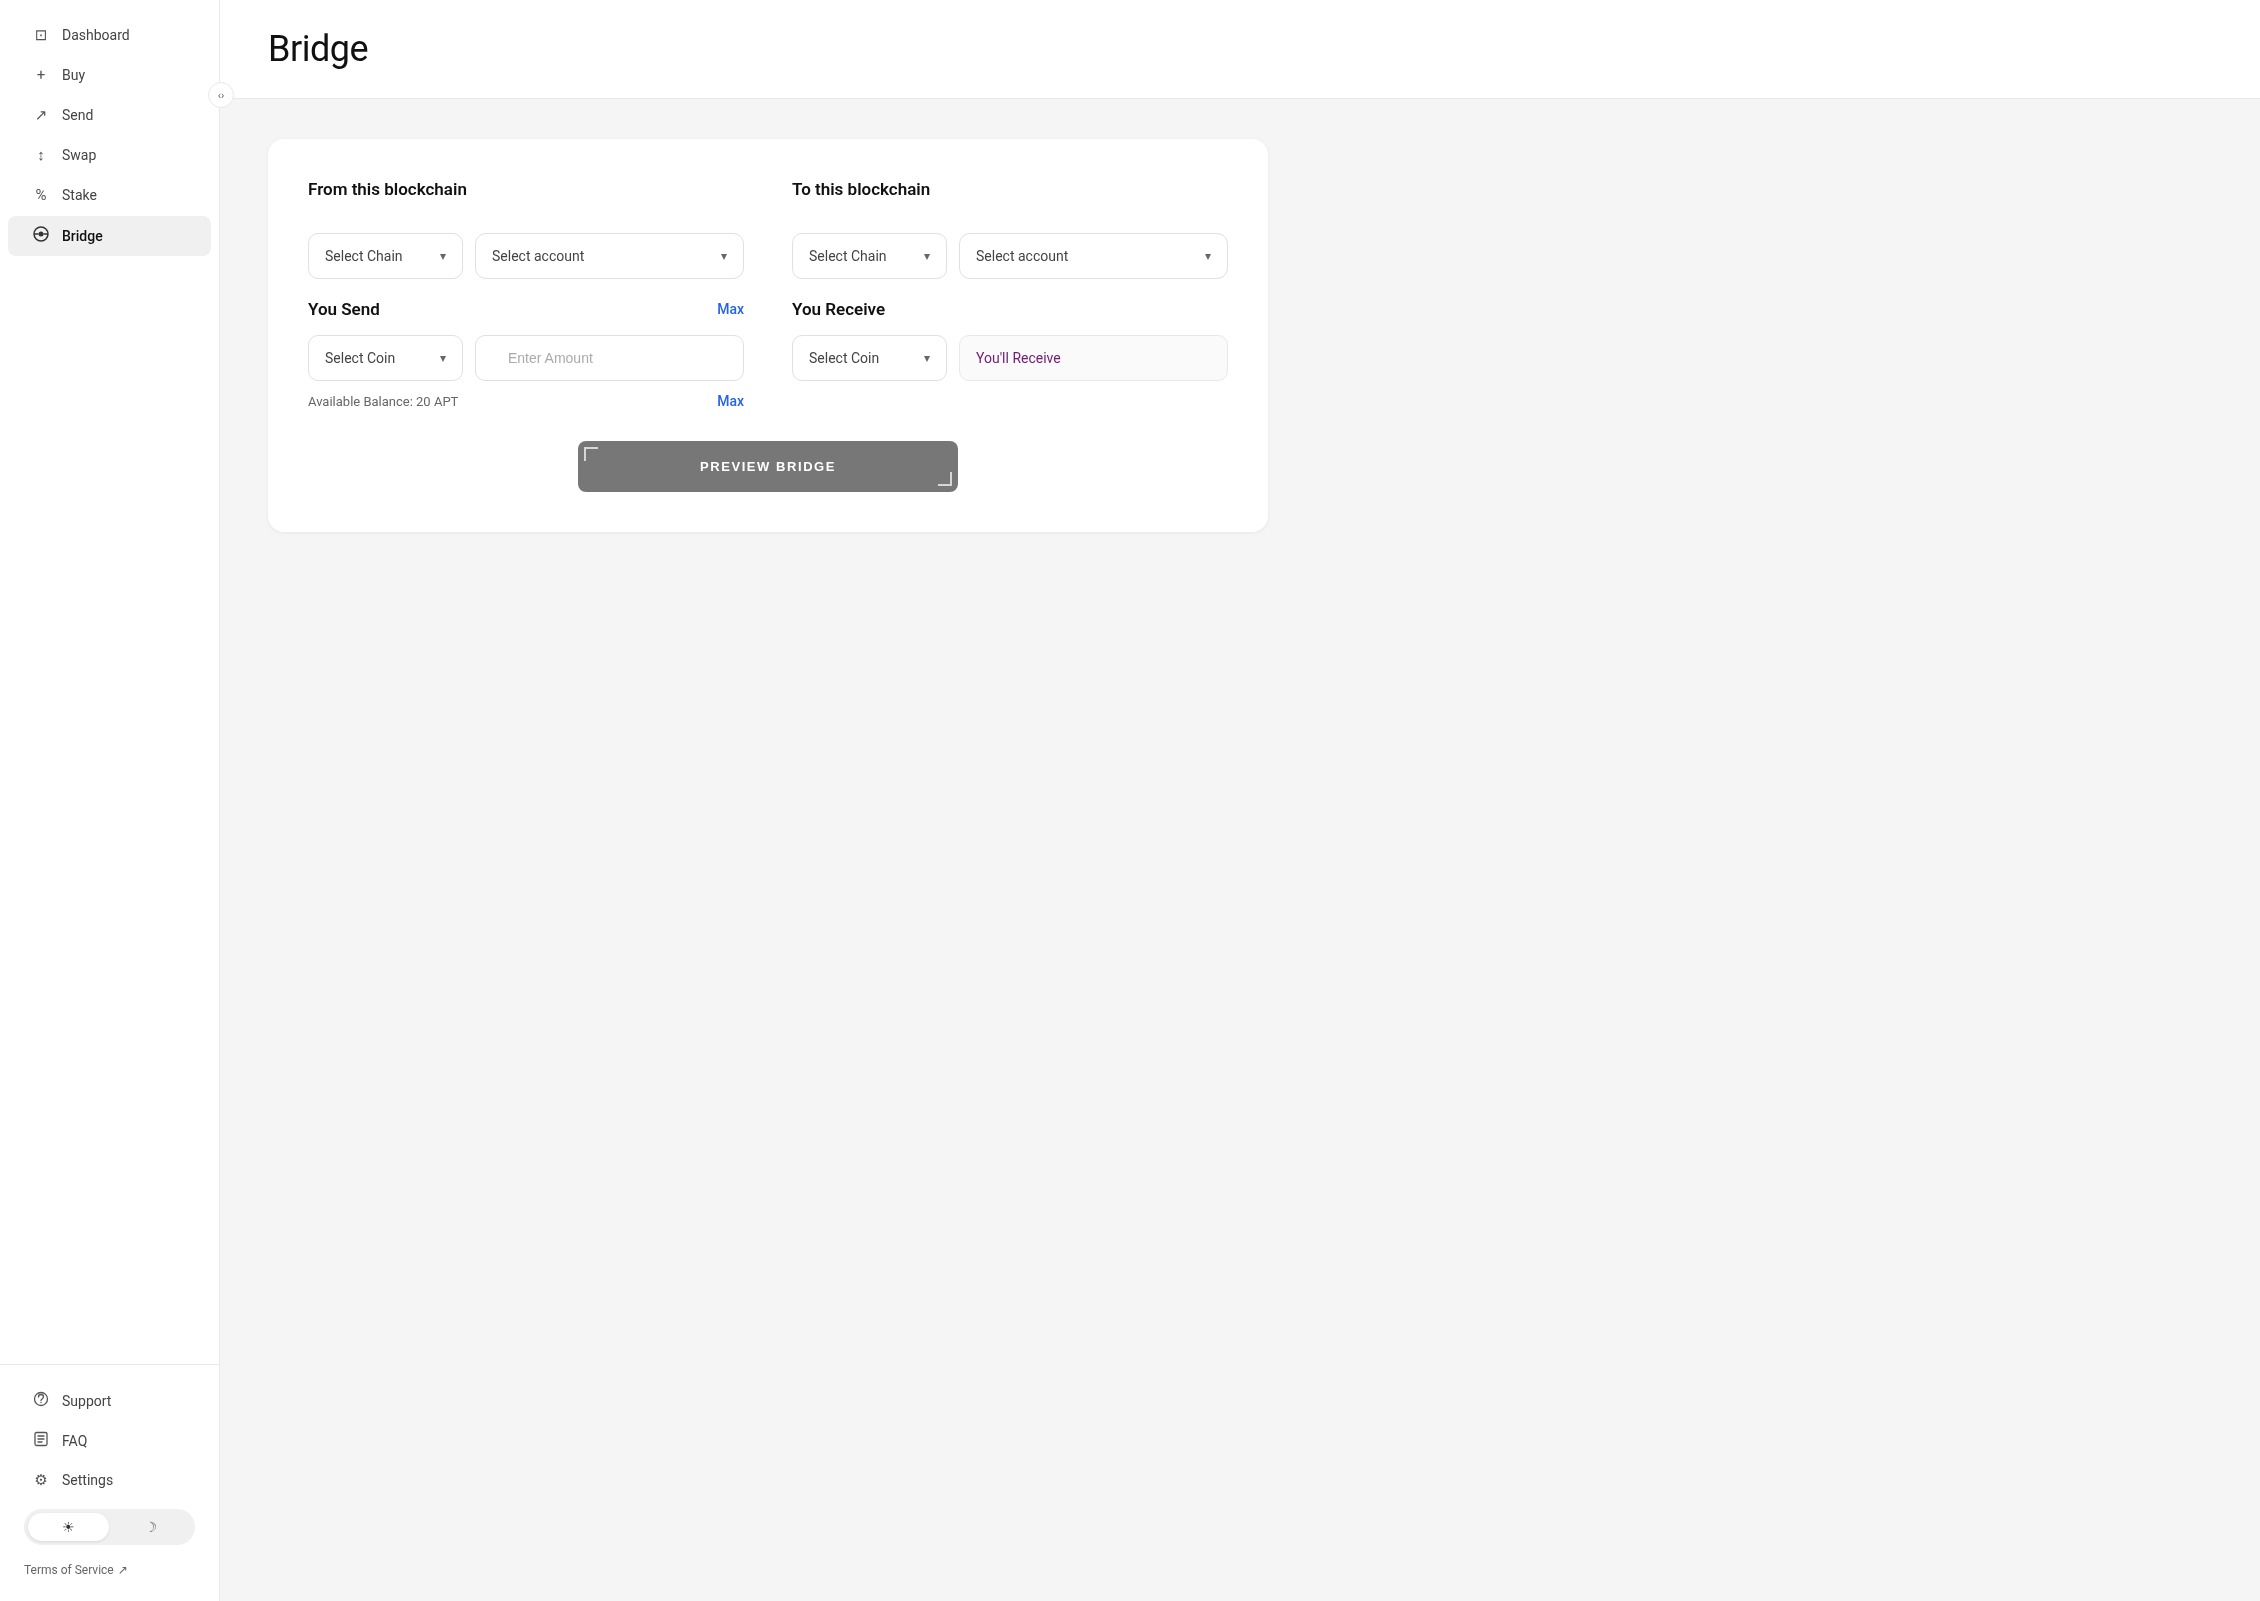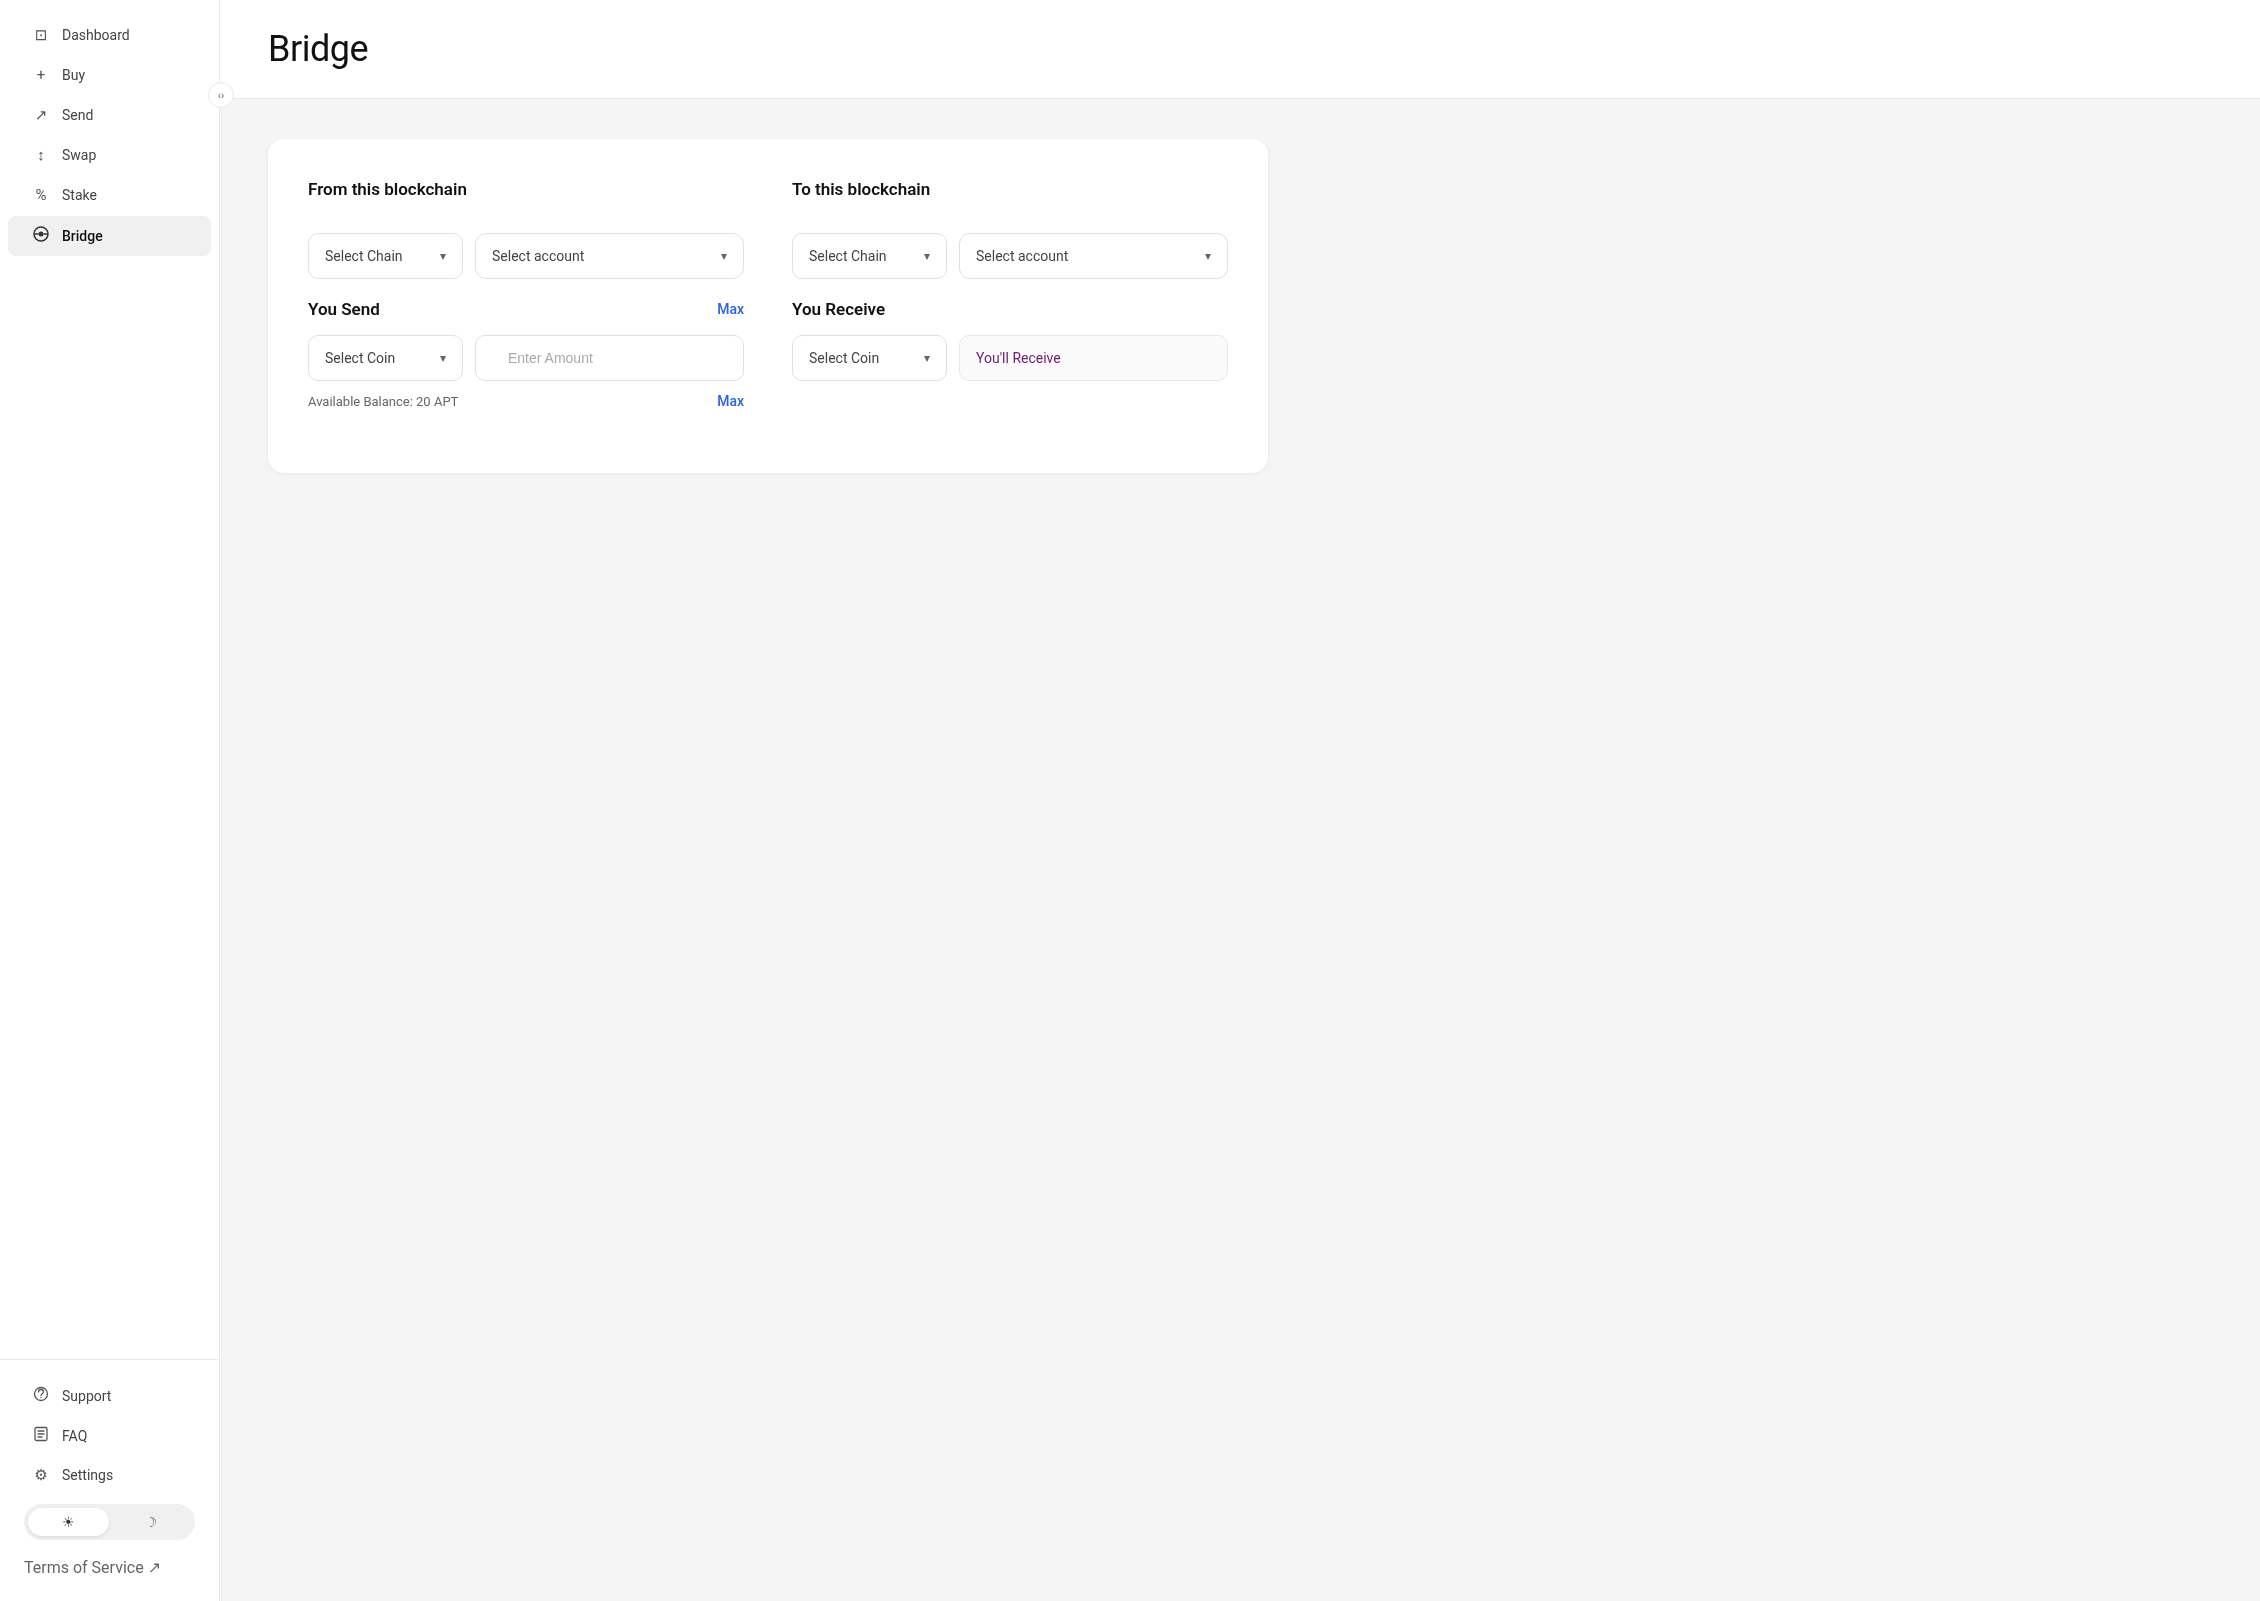--- a/index.html
+++ b/index.html
@@ -149,21 +149,21 @@
       background: #fff;
       box-shadow: 0 1px 3px rgba(0,0,0,0.1);
       color: #333;
     }
 
     .terms-link {
       display: flex;
       align-items: center;
       gap: 4px;
       padding: 8px 24px;
-      font-size: 16px;
+      font-size: 12px;
       color: #666;
       cursor: pointer;
       text-decoration: none;
     }
 
     
     .main {
       flex: 1;
       display: flex;
       flex-direction: column;
@@ -499,16 +499,19 @@
                 <span class="chevron">▾</span>
               </div>
               <div class="receive-display">
                 <span>You'll Receive</span>
               </div>
             </div>
           </div>
         </div>
       </div>
 
+      <div class="preview-btn-wrapper">
+        <button class="preview-btn">PREVIEW BRIDGE</button>
+      </div>
 
     </div>
   </div>
 </main>
 
 </body></html>

